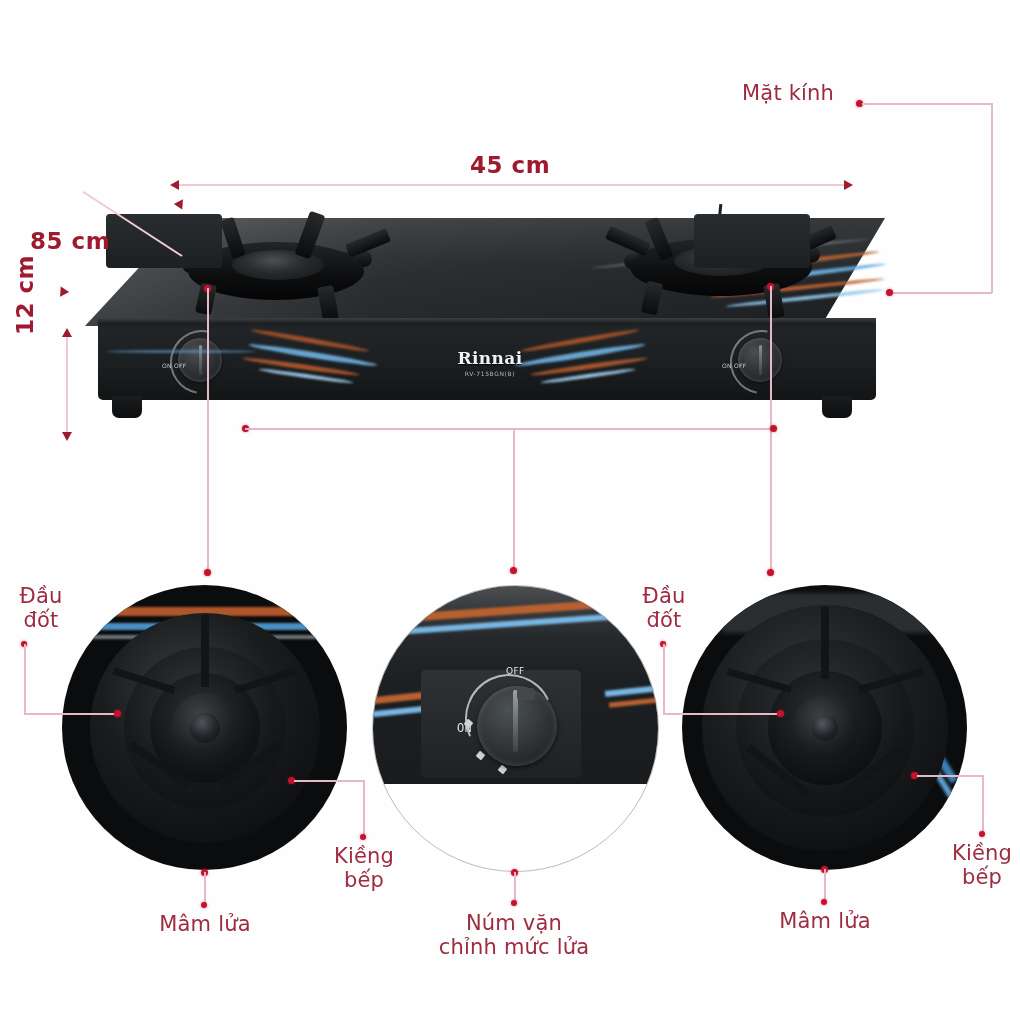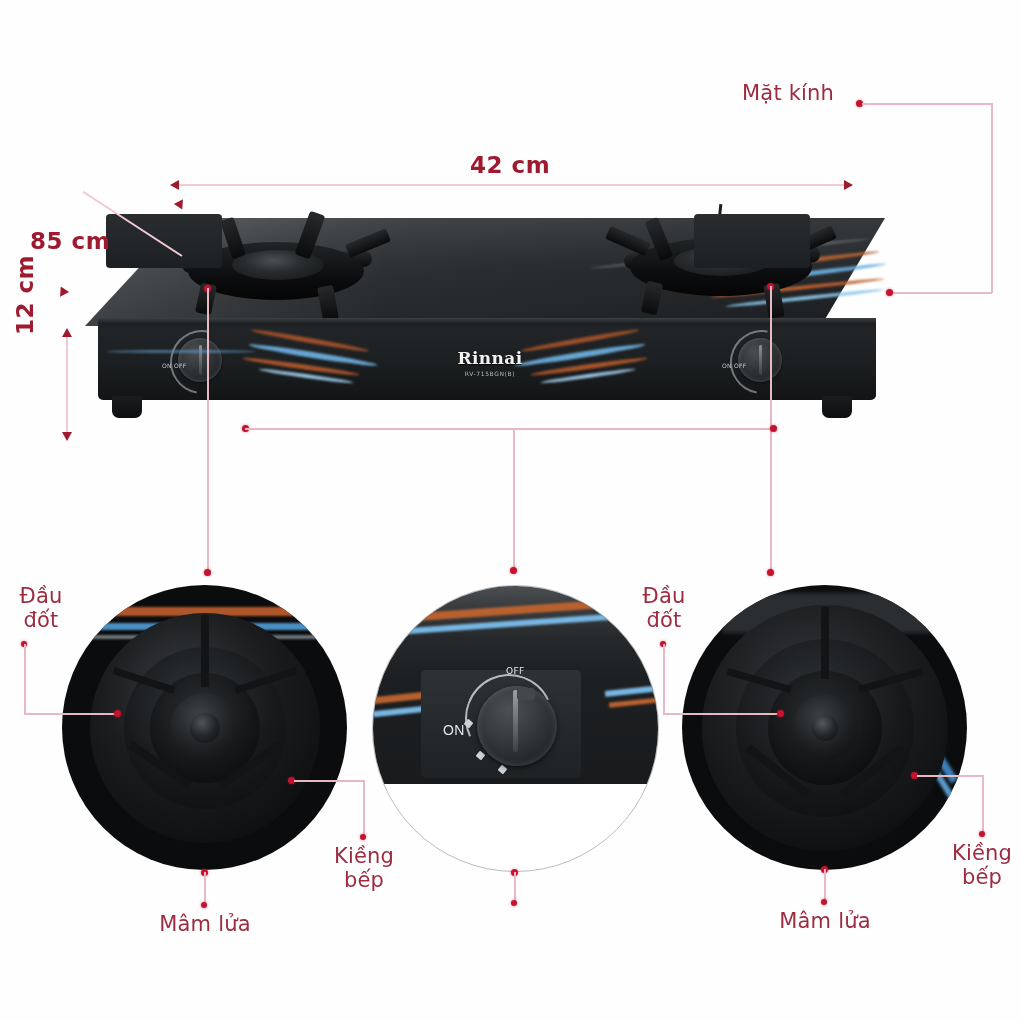--- a/index.html
+++ b/index.html
@@ -219,21 +219,21 @@
     <div class="streak abs" style="left:444px; top:152px; width:132px; height:6px; background:#6fb3e3; transform:rotate(-9deg);"></div>
     <div class="streak abs" style="left:460px; top:164px; width:118px; height:5px; background:#b3592c; transform:rotate(-8deg);"></div>
     <div class="streak abs" style="left:470px; top:174px; width:96px; height:4px; background:#9fcdec; transform:rotate(-8deg);"></div>
 
     <div class="streak abs" style="left:36px; top:150px; width:150px; height:3px; background:#5f93bf; opacity:.65;"></div>
 
     <div class="brand" style="left:330px; top:148px; width:180px;">Rinnai</div>
     <div class="brand-sub" style="left:330px; top:170px; width:180px;">RV-715BGN(B)</div>
   </div>
 
-  <div class="dim" style="left:470px; top:152px;">42 cm</div>
+  <div class="dim" style="left:470px; top:152px;">45 cm</div>
   <div class="dimline h" style="left:178px; top:184px; width:668px;"></div>
   <div class="arw l" style="left:170px; top:180px;"></div>
   <div class="arw r" style="left:844px; top:180px;"></div>
 
   <div class="dim" style="left:30px; top:228px;">85 cm</div>
   <div class="dimline h" style="left:64px; top:255px; width:118px; transform:rotate(33deg); transform-origin:100% 50%;"></div>
   <div class="arw r" style="left:176px; top:198px; transform:rotate(-57deg);"></div>
   <div class="arw l" style="left:58px; top:288px; transform:rotate(-57deg);"></div>
 
   <div class="dim" style="left:12px; top:340px; transform:rotate(-90deg); transform-origin:left top; width:90px; text-align:center;">12 cm</div>
@@ -310,35 +310,37 @@
     <div class="abs" style="left:0px; top:122px; width:62px; height:6px; background:#77b6e3; filter:blur(1px); transform:rotate(-6deg);"></div>
     <div class="abs" style="left:232px; top:102px; width:56px; height:6px; background:#77b6e3; filter:blur(1px); transform:rotate(-6deg);"></div>
     <div class="abs" style="left:236px; top:114px; width:52px; height:5px; background:#b8612f; filter:blur(1px); transform:rotate(-6deg);"></div>
 
     <div class="abs" style="left:48px; top:84px; width:160px; height:108px; background:linear-gradient(180deg,#2e3235,#1f2224); border-radius:5px;"></div>
 
     <div class="abs" style="left:92px; top:88px; width:84px; height:84px; border-radius:50%;
                 border:2px solid rgba(205,210,214,.85); border-right-color:transparent; border-bottom-color:transparent;
                 transform:rotate(20deg);"></div>
     <div class="abs" style="left:133px; top:80px; color:#e2e6e9; font-size:9px; font-family:'DejaVu Sans', sans-serif; letter-spacing:.4px;">OFF</div>
-    <div class="abs" style="left:70px; top:136px; color:#e2e6e9; font-size:14px; font-family:Liberation Sans, sans-serif; letter-spacing:.4px;">ON</div>
+    <div class="abs" style="left:84px; top:136px; color:#e2e6e9; font-size:12px; font-family:Liberation Mono, monospace; letter-spacing:.4px;">ON</div>
     <div class="abs" style="left:92px; top:134px; width:7px; height:7px; background:#cdd2d6; border-radius:1px; transform:rotate(40deg);"></div>
     <div class="abs" style="left:104px; top:166px; width:7px; height:7px; background:#cdd2d6; border-radius:1px; transform:rotate(40deg);"></div>
     <div class="abs" style="left:126px; top:180px; width:7px; height:7px; background:#cdd2d6; border-radius:1px; transform:rotate(40deg);"></div>
 
     <div class="abs" style="left:104px; top:100px; width:80px; height:80px; border-radius:50%;
                 background:radial-gradient(circle at 40% 30%, #4c5154 0%, #33373a 46%, #17191b 100%);
                 box-shadow:inset 0 0 6px rgba(255,255,255,.18), 0 2px 5px rgba(0,0,0,.6);"></div>
     <div class="abs" style="left:140px; top:104px; width:5px; height:62px; background:linear-gradient(180deg,#9aa0a4,#3d4144); border-radius:2px;"></div>
     <div class="abs" style="left:144px; top:102px; width:18px; height:12px; background:#44484b; border-radius:3px;"></div>
   </div>
 
   <div class="dot" style="left:511px; top:869px;"></div>
   <div class="ln v" style="left:514px; top:872px; height:30px;"></div>
   <div class="dot sm" style="left:511px; top:900px;"></div>
+  <div class="ann" style="left:406px; top:912px; width:216px; text-align:center;">Núm vặn
+chỉnh mức lửa</div>
 
   <div class="circle" style="left:682px; top:585px; width:285px; height:285px;">
     <div class="abs" style="left:40px; top:8px; width:210px; height:40px; background:#2b2e31; filter:blur(2px);"></div>
     <div class="abs" style="left:196px; top:150px; width:100px; height:8px; background:#3c7fb8; filter:blur(1.4px); transform:rotate(58deg);"></div>
     <div class="abs" style="left:204px; top:176px; width:90px; height:6px; background:#5a9ed2; filter:blur(1.4px); transform:rotate(58deg);"></div>
 
     <div class="bt-ring" style="left:20px; top:20px; width:246px; height:246px; background:radial-gradient(circle at 44% 34%, #35383b 0%, #1b1d1f 45%, #060707 100%);"></div>
     <div class="bt-ring" style="left:54px; top:54px; width:178px; height:178px; background:radial-gradient(circle at 45% 35%, #303336 0%, #16181a 58%, #090a0b 100%);"></div>
     <div class="bt-ring" style="left:86px; top:86px; width:114px; height:114px; background:radial-gradient(circle at 45% 35%, #2a2d30 0%, #121415 60%, #07080a 100%);"></div>
     <div class="bt-ring" style="left:110px; top:110px; width:66px; height:66px; background:radial-gradient(circle at 42% 32%, #3c4043 0%, #1c1e20 55%, #0a0b0c 100%);"></div>

